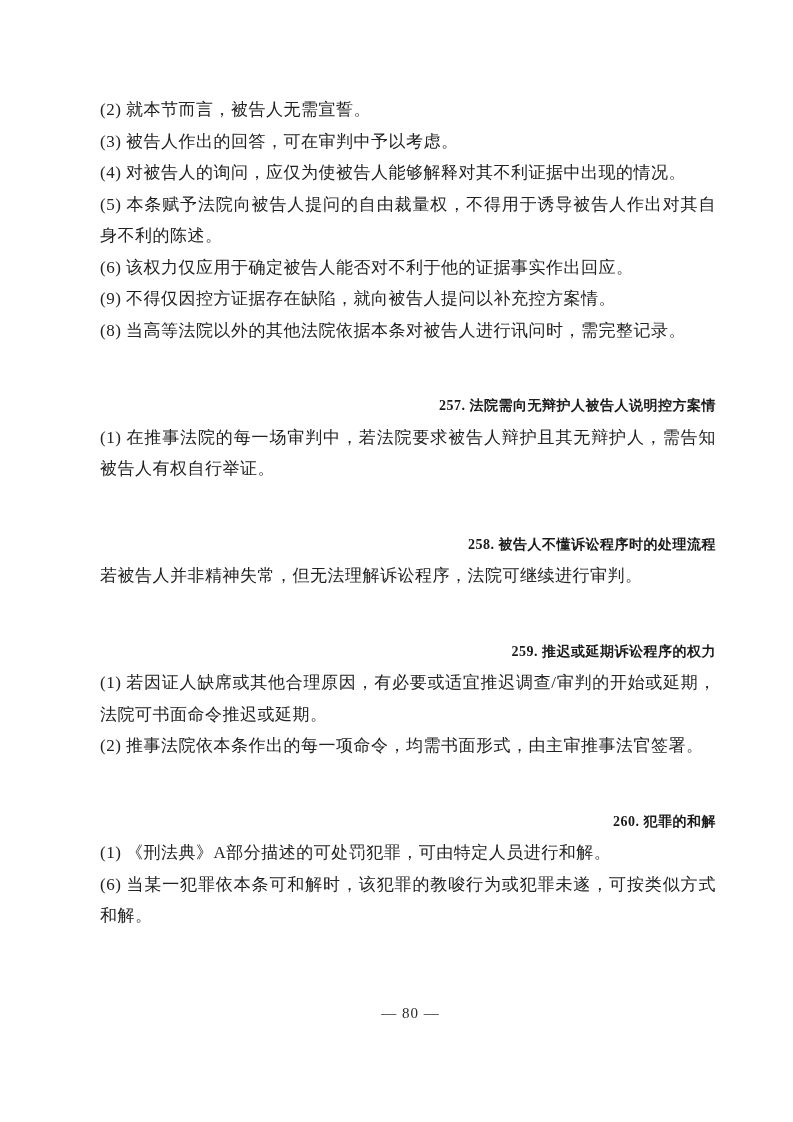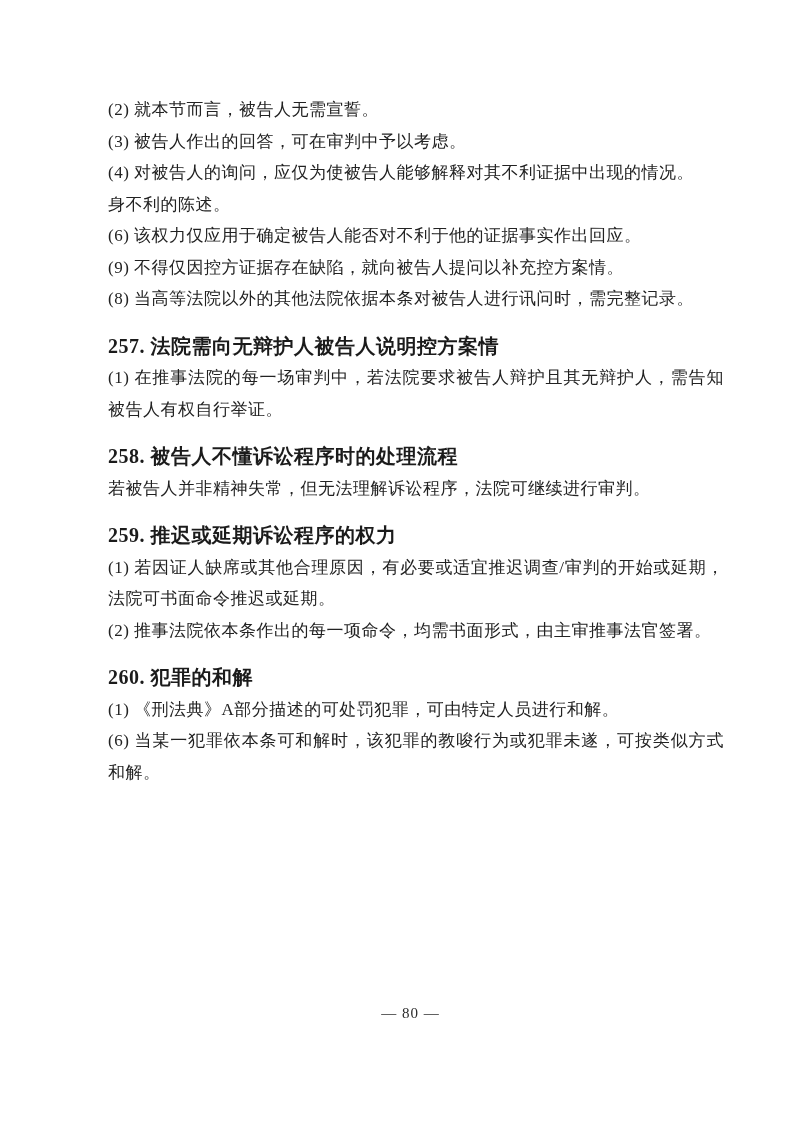--- a/index.html
+++ b/index.html
@@ -11,46 +11,47 @@
     position: relative;
     width: 793px;
     height: 1122px;
     background: #ffffff;
     overflow: hidden;
     font-family: "Liberation Serif", "DejaVu Serif", serif;
     color: #222222;
   }
   .content {
     position: absolute;
-    left: 108px;
+    left: 100px;
     top: 94px;
     width: 616px;
   }
   .para {
     margin: 0;
     font-size: 17px;
     line-height: 31.5px;
     letter-spacing: 0.5px;
     text-align: left;
   }
   .para .line {
     text-align: left;
   }
   .para .line.stretch {
     text-align: justify;
     text-align-last: justify;
     text-justify: inter-character;
   }
   .heading {
-    margin: 16px 0 0 0;
-    font-size: 20px;
+    margin: 44px 0 0 0;
+    font-size: 14px;
     line-height: 31.5px;
     letter-spacing: 0.5px;
     font-weight: bold;
     color: #1b1b1b;
+    text-align: right;
   }
   .footer {
     position: absolute;
     top: 1002px;
     left: 14px;
     width: 100%;
     text-align: center;
     font-size: 15px;
     line-height: 22px;
     letter-spacing: 1px;
@@ -65,20 +66,21 @@
       <div class="para">
         <div class="line">(2) 就本节而言，被告人无需宣誓。</div>
       </div>
       <div class="para">
         <div class="line">(3) 被告人作出的回答，可在审判中予以考虑。</div>
       </div>
       <div class="para">
         <div class="line">(4) 对被告人的询问，应仅为使被告人能够解释对其不利证据中出现的情况。</div>
       </div>
       <div class="para">
+        <div class="line stretch">(5) 本条赋予法院向被告人提问的自由裁量权，不得用于诱导被告人作出对其自</div>
         <div class="line">身不利的陈述。</div>
       </div>
       <div class="para">
         <div class="line">(6) 该权力仅应用于确定被告人能否对不利于他的证据事实作出回应。</div>
       </div>
       <div class="para">
         <div class="line">(9) 不得仅因控方证据存在缺陷，就向被告人提问以补充控方案情。</div>
       </div>
       <div class="para">
         <div class="line">(8) 当高等法院以外的其他法院依据本条对被告人进行讯问时，需完整记录。</div>

